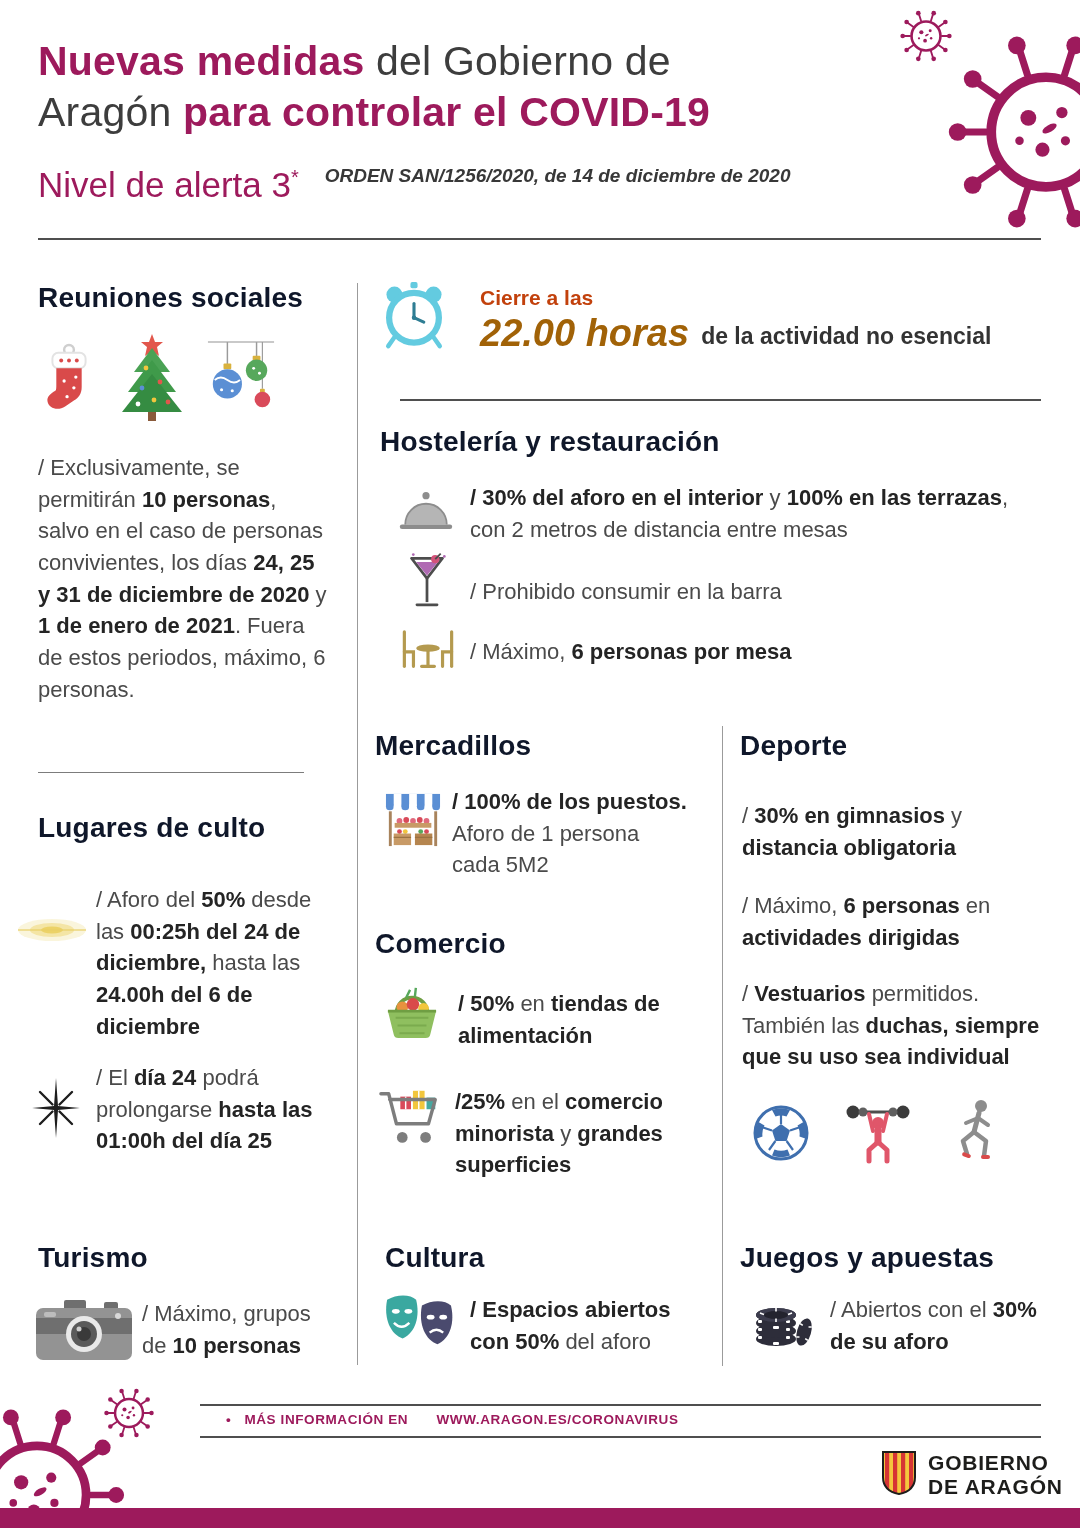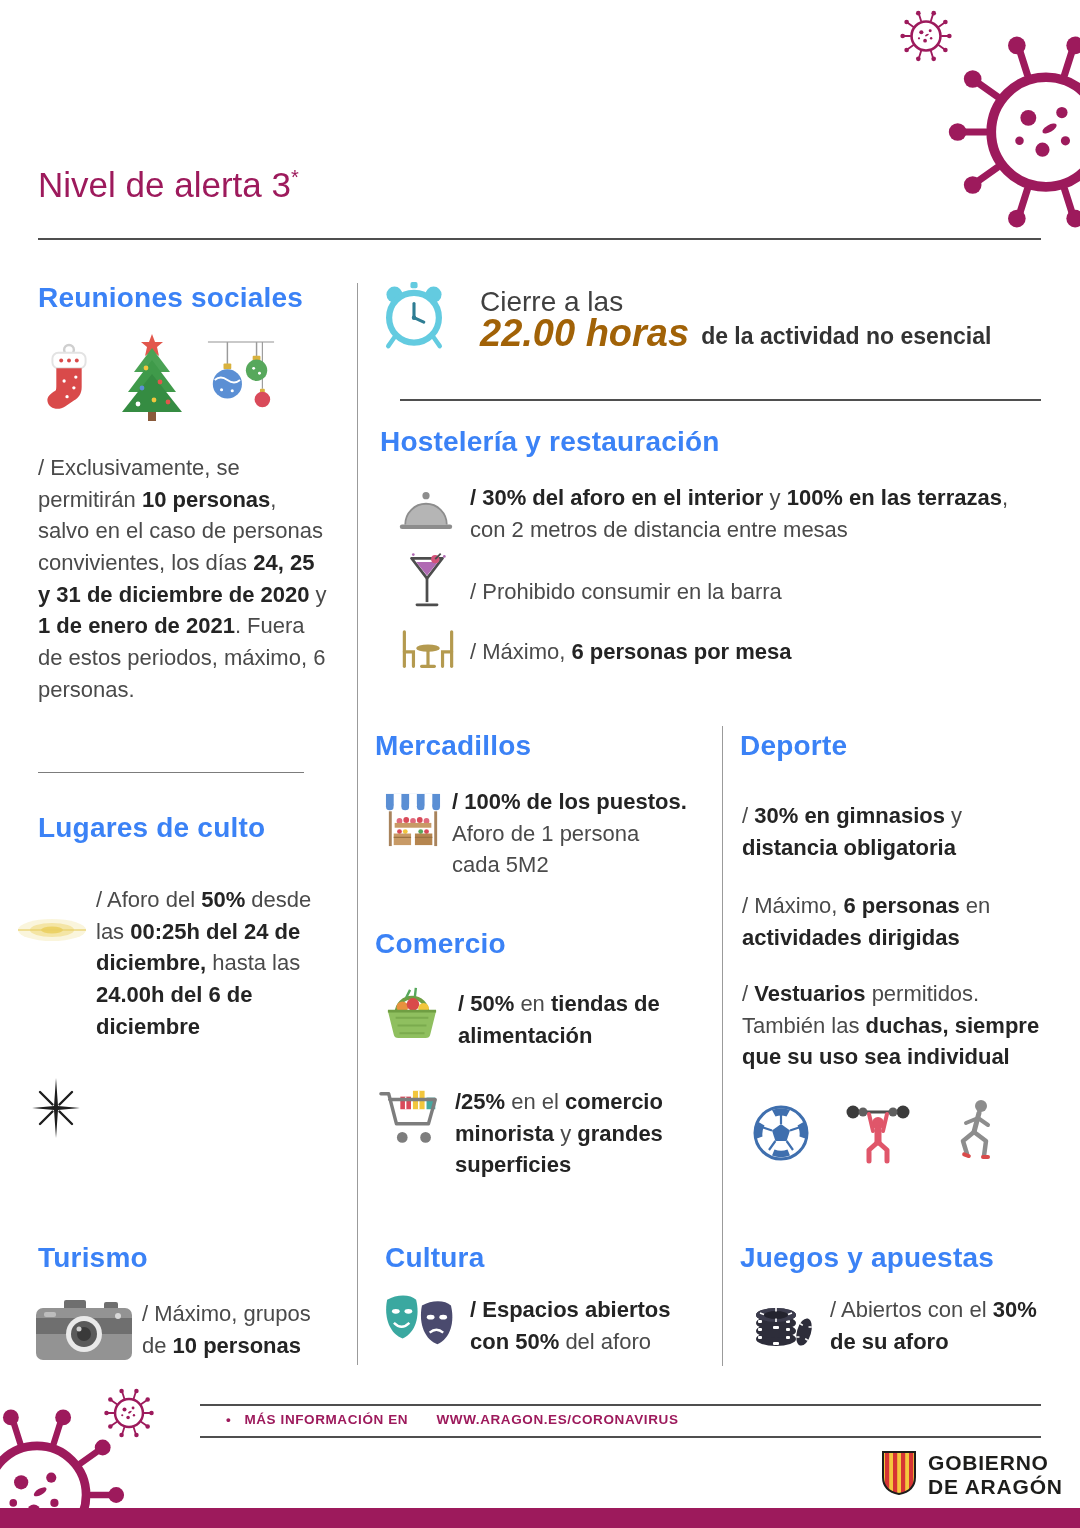--- a/index.html
+++ b/index.html
@@ -4,27 +4,27 @@
 <style>
   html,body{margin:0;padding:0;background:#ffffff;}
   .page{position:relative;width:1080px;height:1528px;background:#fff;overflow:hidden;
         font-family:"Liberation Sans","DejaVu Sans",sans-serif;color:#454545;}
   .abs{position:absolute;}
   .main-title{font-size:41px;line-height:1.24;color:#3d3d3d;letter-spacing:0.2px;}
   .main-title b{color:#9d1a5c;}
   .alert-level{font-size:35px;color:#9d1a5c;}
   .alert-level sup{font-size:20px;}
   .order-ref{font-size:19px;font-style:italic;font-weight:bold;color:#383838;padding-bottom:9px;}
-  .sec-title{font-size:28px;font-weight:bold;color:#3b82f6;letter-spacing:0.2px;text-align:right;}
+  .sec-title{font-size:28px;font-weight:bold;color:#0f172a;letter-spacing:0.2px;text-align:right;}
   .rich{font-size:22px;line-height:1.44;color:#4a4a4a;}
   .rich b{color:#242424;font-weight:bold;}
   .hr{background:#4f4f4f;height:2px;}
   .thin{height:1px;background:#7c7c7c;}
   .vline{width:1px;background:#9b9b9b;}
-  .closure-l1{font-size:28px;font-weight:normal;color:#404040;}
+  .closure-l1{font-size:21px;font-weight:bold;color:#c2410c;}
   .closure-time{font-size:38px;font-weight:bold;color:#a16207;font-style:italic;}
   .closure-l2{font-size:23px;font-weight:bold;color:#333;padding-bottom:5px;margin-left:12px;}
   .footer-info{font-size:13.5px;font-weight:bold;color:#9d1a5c;letter-spacing:0.6px;}
   .footer-info b{color:#9d1a5c;margin-left:24px;}
   .logo-text{font-size:21px;font-weight:bold;color:#1d1d1b;line-height:1.15;letter-spacing:0.8px;}
   .bar{background:#9d1a5c;}
 </style>
 </head>
 <body>
 
@@ -311,22 +311,24 @@
           <rect x="5" y="0" width="4.2" height="46" fill="#d63434"></rect>
           <rect x="13" y="0" width="4.2" height="46" fill="#d63434"></rect>
           <rect x="21" y="0" width="4.2" height="46" fill="#d63434"></rect>
           <rect x="29" y="0" width="4.2" height="46" fill="#d63434"></rect>
         </g>
         <path d="M3 2 h32 v25 q0 14 -16 17 q-16 -3 -16 -17 z" fill="none" stroke="#1d1d1b" stroke-width="2"></path>
       </symbol>
     </defs>
   </svg>
 
+  <div class="abs main-title" style="left:38px;top:36px;width:820px"><b>Nuevas medidas</b> del Gobierno de<br>Aragón <b>para controlar el COVID-19</b></div>
   <div class="abs" style="left:38px;top:165px;display:flex;align-items:flex-start;gap:26px">
     <div class="alert-level"><span>Nivel de alerta 3</span><sup>*</sup></div>
+    <div class="order-ref">ORDEN SAN/1256/2020, de 14 de diciembre de 2020</div>
   </div>
   <div class="abs hr" style="left:38px;top:238px;width:1003px"></div>
   <span class="abs" style="left:898px;top:8px"><svg width="56" height="56">
         <use href="#virus"></use>
       </svg></span>
   <span class="abs" style="left:940px;top:26px"><svg width="212" height="212">
         <use href="#virus"></use>
       </svg></span>
 
   <div class="abs sec-title" style="left:38px;top:282px">Reuniones sociales</div>
@@ -345,20 +347,21 @@
   <div class="abs thin" style="left:38px;top:772px;width:266px"></div>
 
   <div class="abs sec-title" style="left:38px;top:812px">Lugares de culto</div>
   <span class="abs" style="left:16px;top:906px"><svg width="72" height="48">
         <use href="#glow"></use>
       </svg></span>
   <div class="abs rich" style="left:96px;top:884px;width:238px">/ Aforo del <b>50%</b>  desde las <b>00:25h del 24 de diciembre,</b> hasta las <b>24.00h del 6 de diciembre</b></div>
   <span class="abs" style="left:26px;top:1078px"><svg width="60" height="60">
         <use href="#star8"></use>
       </svg></span>
+  <div class="abs rich" style="left:96px;top:1062px;width:240px">/ El <b>día 24</b> podrá prolongarse <b>hasta las 01:00h del día 25</b></div>
 
   <div class="abs sec-title" style="left:38px;top:1242px">Turismo</div>
   <span class="abs" style="left:34px;top:1294px"><svg width="100" height="70">
         <use href="#camera"></use>
       </svg></span>
   <div class="abs rich" style="left:142px;top:1298px;width:190px">/ Máximo, grupos de <b>10 personas</b></div>
 
   <div class="abs vline" style="left:357px;top:283px;height:1082px"></div>
   <div class="abs vline" style="left:722px;top:726px;height:640px"></div>
 

